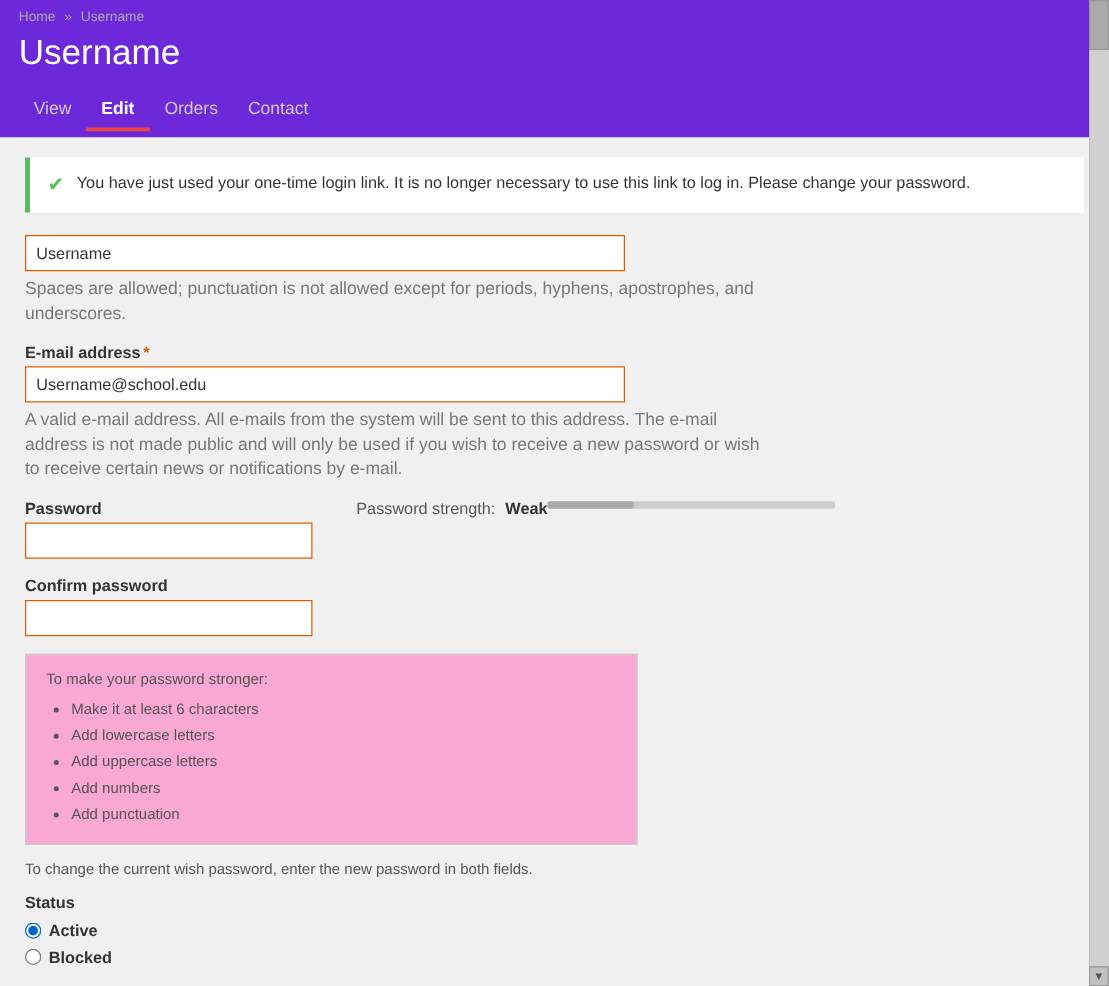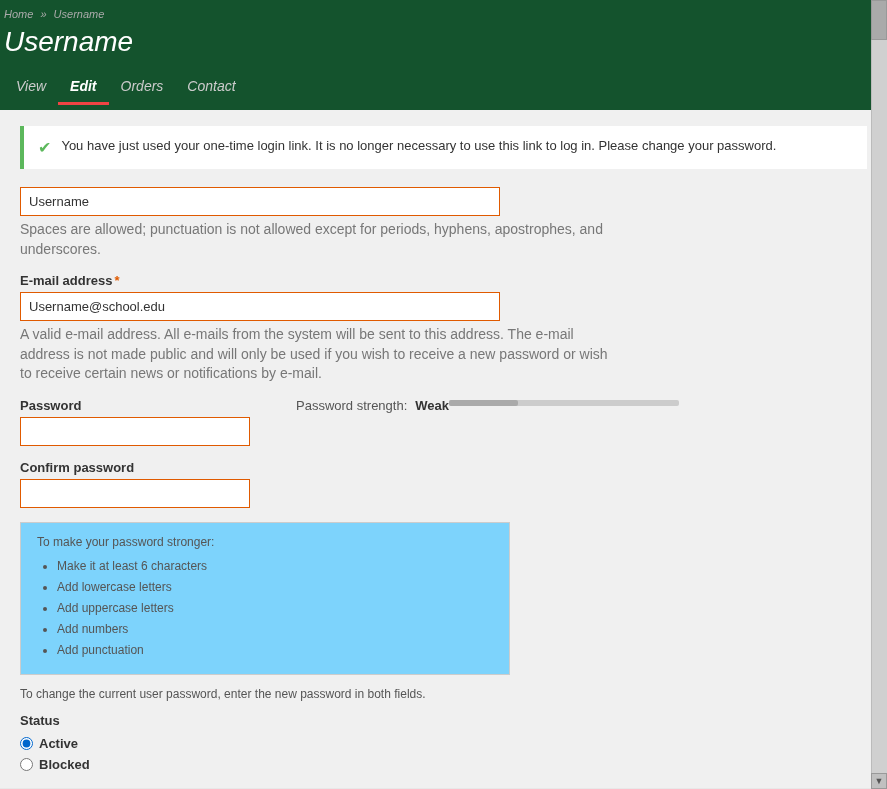--- a/index.html
+++ b/index.html
@@ -5,24 +5,23 @@
     * { box-sizing: border-box; margin: 0; padding: 0; }
     body {
       font-family: Arial, sans-serif;
       font-size: 13px;
       background: #e8e8e8;
       color: #333;
       width: 887px;
       min-height: 789px;
     }
     .header-bar {
-      background: #14532d;
-      padding: 8px 16px 0 4px;
+      background: #6d28d9;
+      padding: 8px 16px 0 15px;
       min-height: 110px;
-      font-style: italic;
     }
     .breadcrumb {
       color: #aaa;
       font-size: 11px;
       margin-bottom: 6px;
     }
     .breadcrumb a {
       color: #aaa;
       text-decoration: none;
     }
@@ -100,21 +99,21 @@
     .form-hint {
       font-size: 14px;
       color: #777;
       margin-top: 4px;
       max-width: 600px;
       line-height: 1.4;
     }
     .password-row {
       display: flex;
       align-items: flex-start;
-      gap: 46px;
+      gap: 35px;
       margin-bottom: 14px;
     }
     .password-left {
       display: flex;
       flex-direction: column;
     }
     .password-strength-block {
       display: flex;
       justify-content: center;
       padding-top: 0;
@@ -140,21 +139,21 @@
       margin-top: 2px;
     }
     .strength-bar-fill {
       height: 6px;
       background: #aaa;
       border-radius: 2px;
       width: 30%;
     }
     .password-tips-box {
       border: 1px solid #ccc;
-      background: #7dd3fc;
+      background: #f9a8d4;
       padding: 12px 16px;
       max-width: 490px;
       margin-bottom: 12px;
       font-size: 12px;
       color: #555;
     }
     .password-tips-box .tips-title {
       margin-bottom: 8px;
     }
     .password-tips-box ul {
@@ -288,21 +287,21 @@
     <div class="tips-title">To make your password stronger:</div>
     <ul>
       <li>Make it at least 6 characters</li>
       <li>Add lowercase letters</li>
       <li>Add uppercase letters</li>
       <li>Add numbers</li>
       <li>Add punctuation</li>
     </ul>
   </div>
 
-  <div class="change-hint">To change the current user password, enter the new password in both fields.</div>
+  <div class="change-hint">To change the current wish password, enter the new password in both fields.</div>
 
   <div class="status-section">
     <div class="status-title">Status</div>
     <div class="radio-group">
       <div class="radio-item">
         <input type="radio" id="status-active" name="status" checked="" style="">
         <label for="status-active" class="bold">Active</label>
       </div>
       <div class="radio-item">
         <input type="radio" id="status-blocked" name="status" style="">

